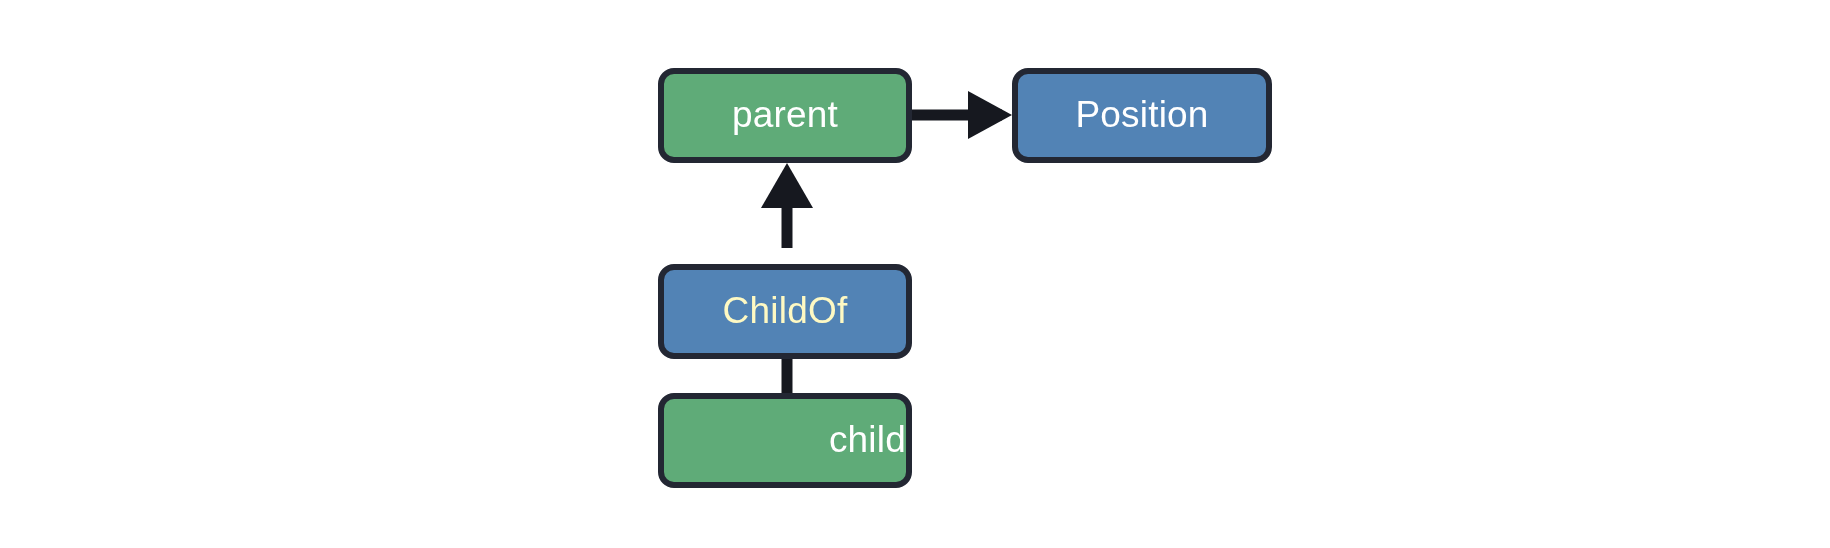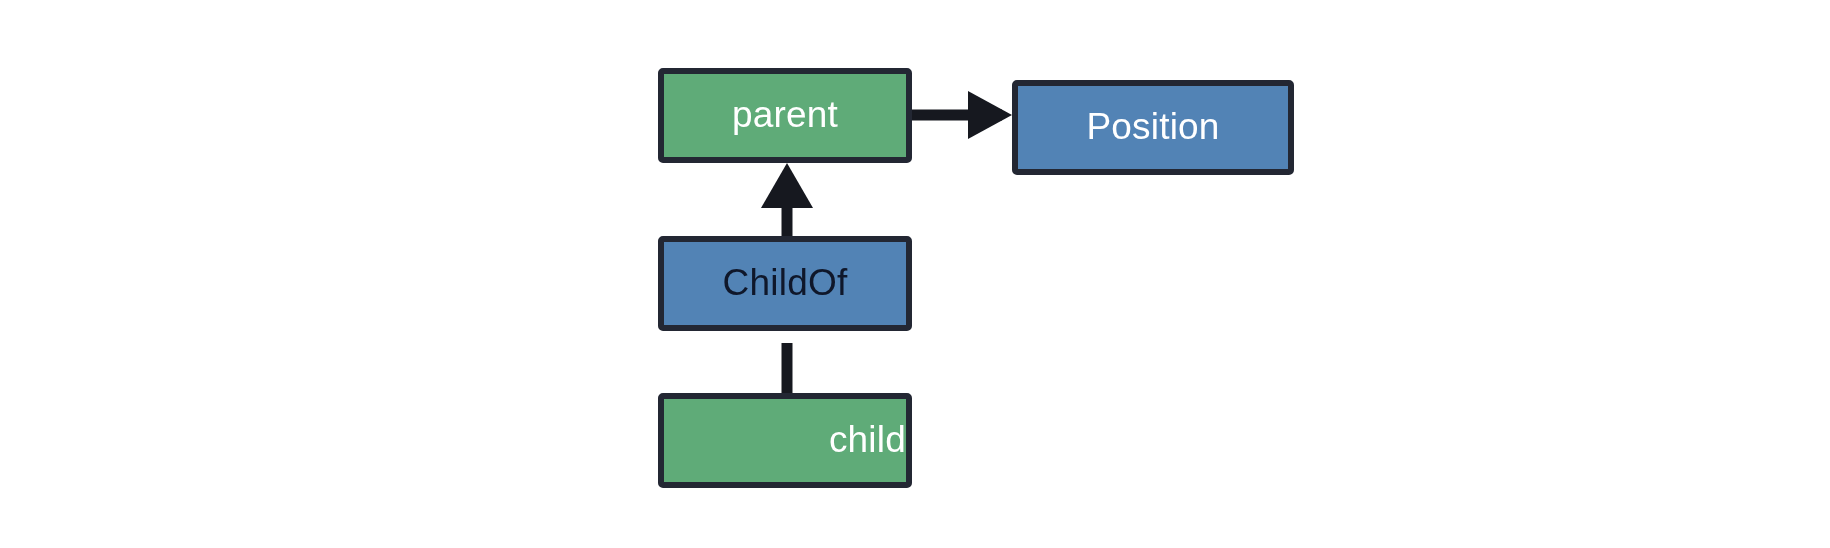--- a/index.html
+++ b/index.html
@@ -17,21 +17,21 @@
     background: #ffffff;
     overflow: hidden;
   }
   .node {
     position: absolute;
     box-sizing: border-box;
     display: flex;
     align-items: center;
     justify-content: center;
     border: 6px solid #232733;
-    border-radius: 5px;
+    border-radius: 16px;
     color: #ffffff;
     font-size: 37px;
     font-weight: 400;
     letter-spacing: 0.2px;
     line-height: 1;
     user-select: none;
   }
   .node.entity   { background: #5FAB78; }
   .node.component{ background: #5283B5; }
 
@@ -79,25 +79,25 @@
 
     <g>
       <line class="edge-line" x1="787" y1="393" x2="787" y2="343" style="stroke: rgb(22, 24, 31);"></line>
     </g>
   </svg>
 
   <div class="node entity" id="node-parent" style="left: 658px; top: 68px; width: 254px; height: 95px; background: rgb(95, 171, 120); border-color: rgb(35, 39, 51); color: rgb(255, 255, 255);">
     <span class="node-label">parent</span>
   </div>
 
-  <div class="node component" id="node-position" style="left: 1012px; top: 80px; width: 282px; height: 95px; background: rgb(82, 131, 181); border-color: rgb(35, 39, 51); color: rgb(255, 255, 255);">
+  <div class="node component" id="node-position" style="left: 1012px; top: 68px; width: 260px; height: 95px; background: rgb(82, 131, 181); border-color: rgb(35, 39, 51); color: rgb(255, 255, 255);">
     <span class="node-label">Position</span>
   </div>
 
-  <div class="node component" id="node-childof" style="left: 658px; top: 236px; width: 254px; height: 95px; background: rgb(82, 131, 181); border-color: rgb(35, 39, 51); color: #0f172a;">
+  <div class="node component" id="node-childof" style="left: 658px; top: 264px; width: 254px; height: 95px; background: rgb(82, 131, 181); border-color: rgb(35, 39, 51); color: #fef9c3;">
     <span class="node-label">ChildOf</span>
   </div>
 
   <div class="node entity" id="node-child" style="left: 658px; top: 393px; width: 254px; height: 95px; background: rgb(95, 171, 120); border-color: rgb(35, 39, 51); color: rgb(255, 255, 255); justify-content: flex-end;">
     <span class="node-label">child</span>
   </div>
 
 </div>
 
 </body></html>

